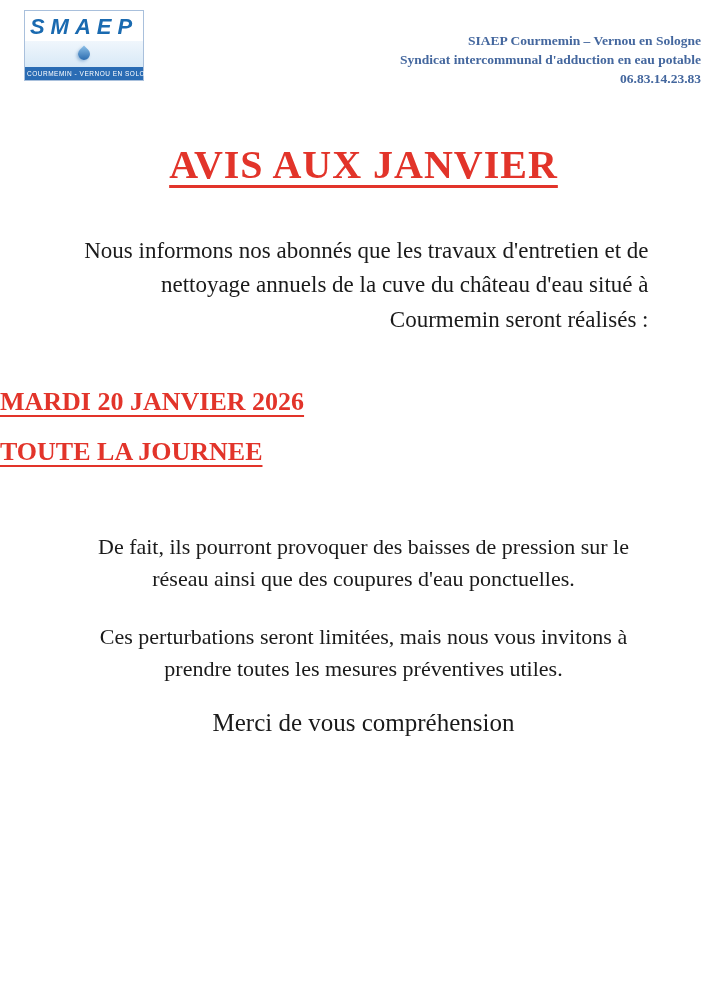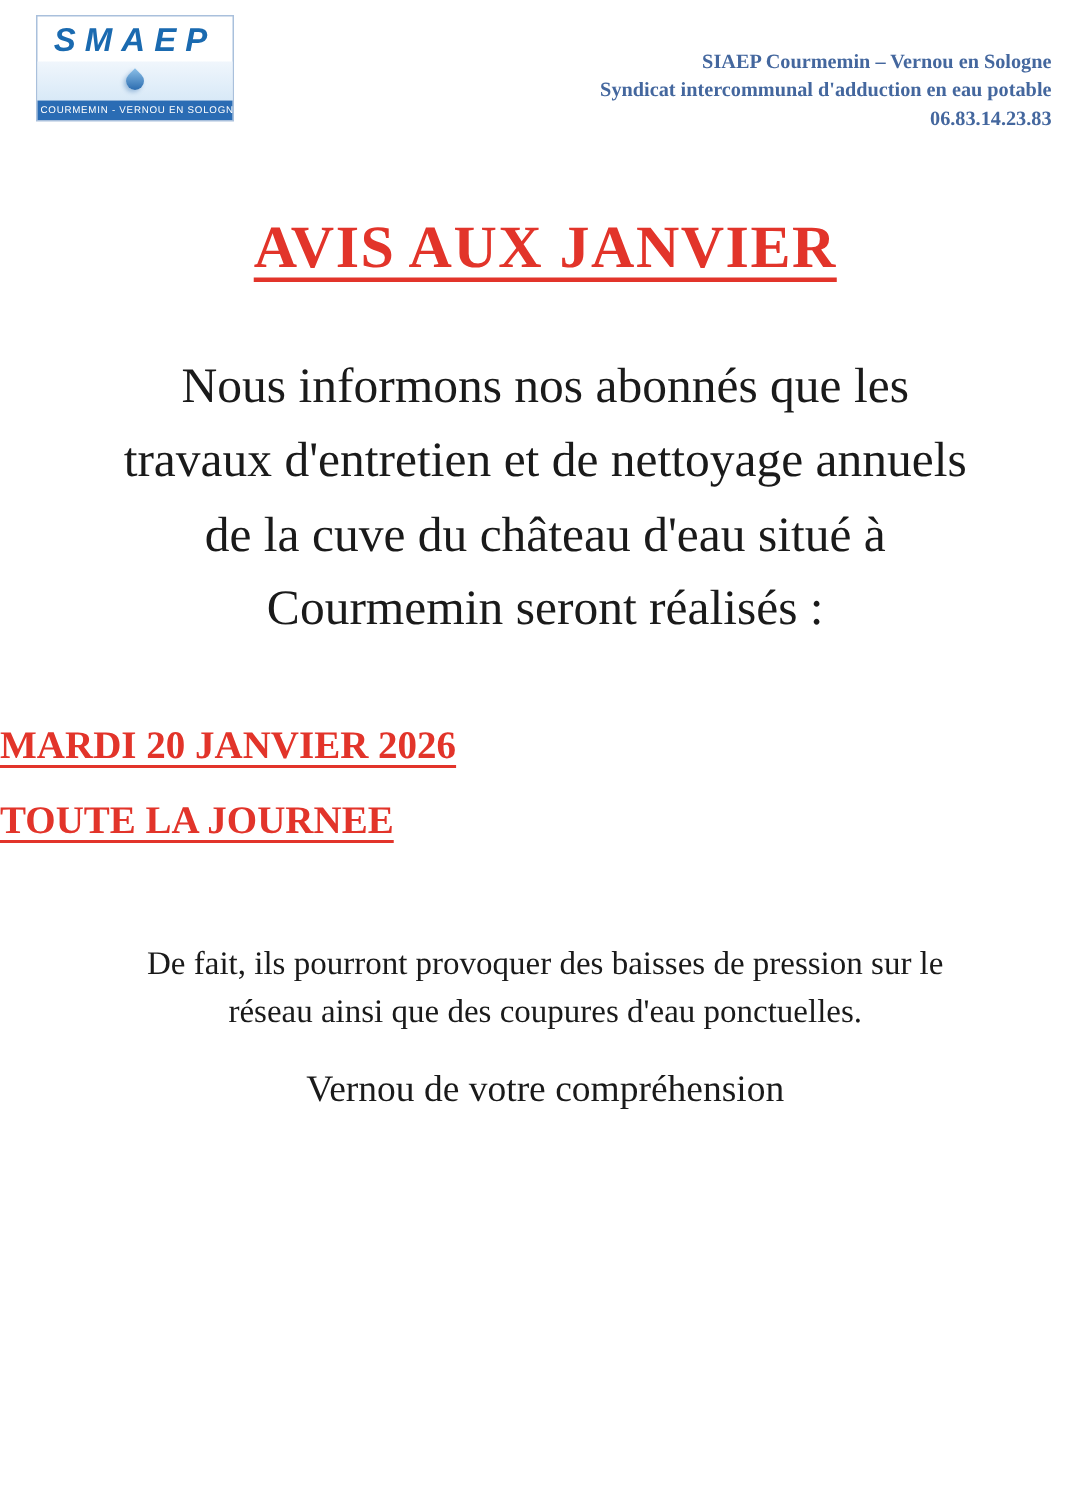--- a/index.html
+++ b/index.html
@@ -19,21 +19,21 @@
   }
 
   
   .header {
     display: flex;
     justify-content: space-between;
     align-items: flex-start;
     padding: 10px 26px 0 24px;
   }
   .logo {
-    width: 132px;
+    width: 120px;
     border: 1px solid #a9c0dc;
     box-sizing: border-box;
     background: #ffffff;
   }
   .logo-letters {
     text-align: center;
     padding: 3px 0 1px;
     font-family: "Liberation Sans", sans-serif;
     font-size: 22px;
     font-weight: bold;
@@ -85,23 +85,23 @@
     letter-spacing: 1px;
     text-decoration: underline;
     text-decoration-thickness: 3px;
     text-underline-offset: 7px;
   }
 
   
   .intro {
     width: 570px;
     margin: 46px auto 0;
-    font-size: 33px;
+    font-size: 23px;
     line-height: 1.5;
-    text-align: center;
+    text-align: right;
   }
   .dates {
     margin-top: 50px;
     text-align: left;
     color: #e2342a;
     font-weight: bold;
     font-size: 26px;
   }
   .date-line {
     display: inline-block;
@@ -156,16 +156,17 @@
     <div class="date-row">
       <span class="date-line">MARDI 20 JANVIER 2026</span>
     </div>
     <div class="date-row">
       <span class="date-line">TOUTE LA JOURNEE</span>
     </div>
   </div>
 
   <p class="para first">De fait, ils pourront provoquer des baisses de pression sur le réseau ainsi que des coupures d'eau ponctuelles.</p>
 
+  <p class="para">Ces perturbations seront limitées, mais nous vous invitons à prendre toutes les mesures préventives utiles.</p>
 
-  <p class="closing">Vernou de votre compréhension</p>
+  <p class="closing">Merci de vous compréhension</p>
 
 </div>
 
 </body></html>

